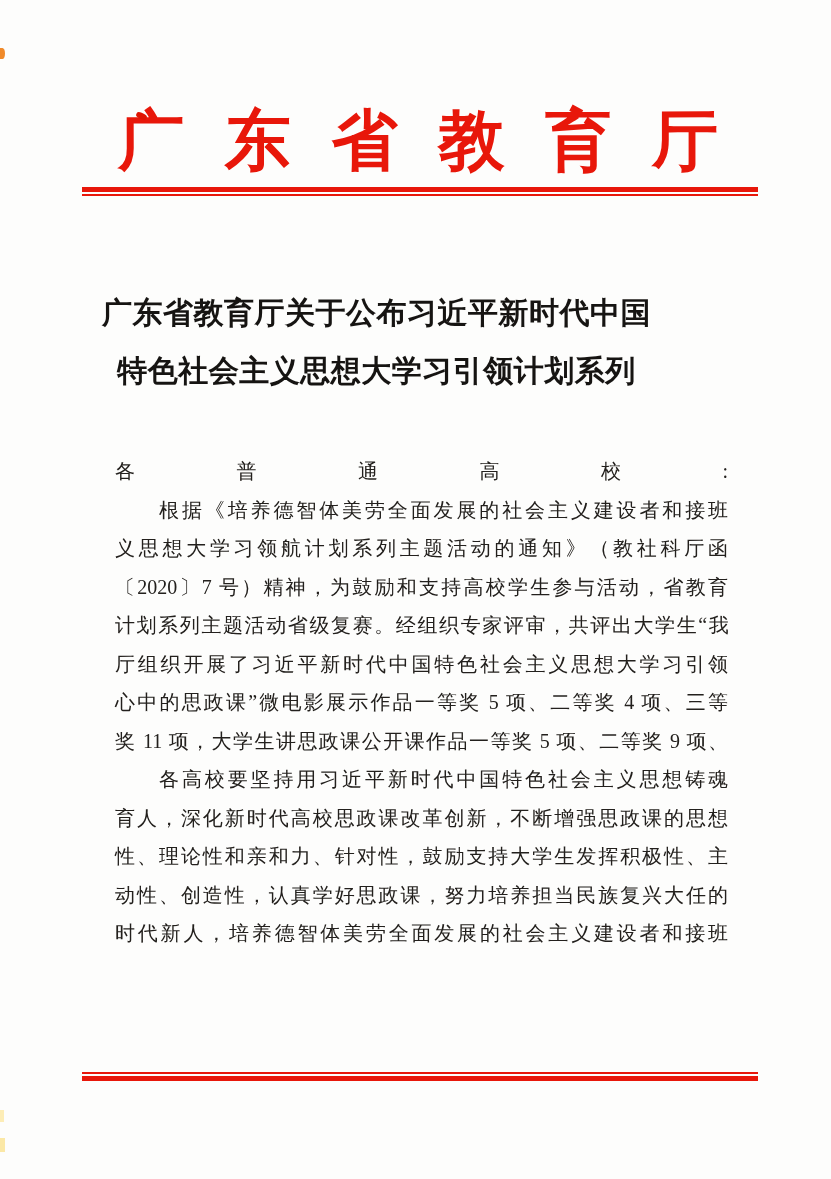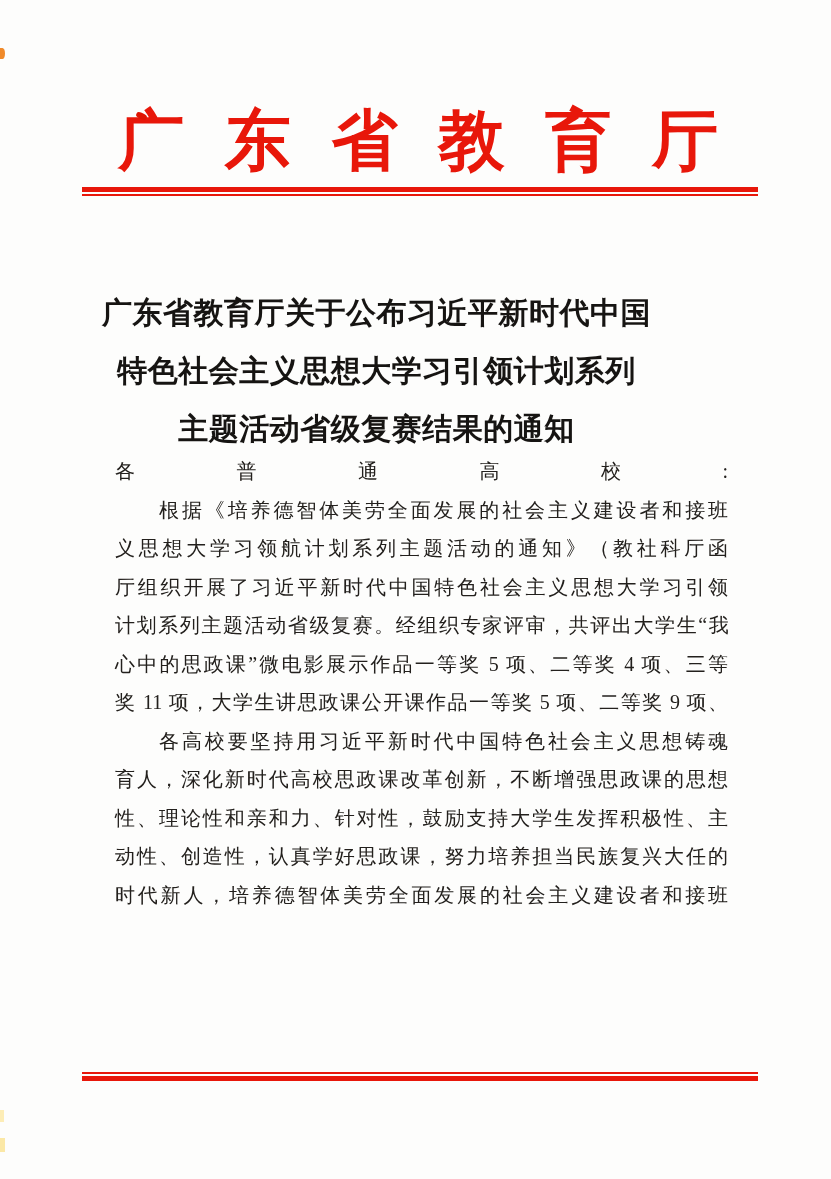--- a/index.html
+++ b/index.html
@@ -77,29 +77,29 @@
     <div class="rule rule-top">
       <div class="bar-thick"></div>
       <div class="bar-gap"></div>
       <div class="bar-thin"></div>
     </div>
   </header>
 
   <h1 class="doc-title">
     <div>广东省教育厅关于公布习近平新时代中国</div>
     <div>特色社会主义思想大学习引领计划系列</div>
-    <div>主题活动省级复赛结果的通知</div>
   </h1>
 
   <main class="body-text">
     <div class="line salutation">各普通高校:</div>
     <div class="line indent">根据《培养德智体美劳全面发展的社会主义建设者和接班</div>
     <div class="line">义思想大学习领航计划系列主题活动的通知》（教社科厅函</div>
+    <div class="line">〔2020〕7 号）精神，为鼓励和支持高校学生参与活动，省教育</div>
+    <div class="line tight">计划系列主题活动省级复赛。经组织专家评审，共评出大学生“我</div>
     <div class="line">厅组织开展了习近平新时代中国特色社会主义思想大学习引领</div>
-    <div class="line tight">计划系列主题活动省级复赛。经组织专家评审，共评出大学生“我</div>
     <div class="line">心中的思政课”微电影展示作品一等奖 5 项、二等奖 4 项、三等</div>
     <div class="line">奖 11 项，大学生讲思政课公开课作品一等奖 5 项、二等奖 9 项、</div>
     <div class="line indent">各高校要坚持用习近平新时代中国特色社会主义思想铸魂</div>
     <div class="line">育人，深化新时代高校思政课改革创新，不断增强思政课的思想</div>
     <div class="line">性、理论性和亲和力、针对性，鼓励支持大学生发挥积极性、主</div>
     <div class="line">动性、创造性，认真学好思政课，努力培养担当民族复兴大任的</div>
     <div class="line">时代新人，培养德智体美劳全面发展的社会主义建设者和接班</div>
   </main>
 
   <footer>

